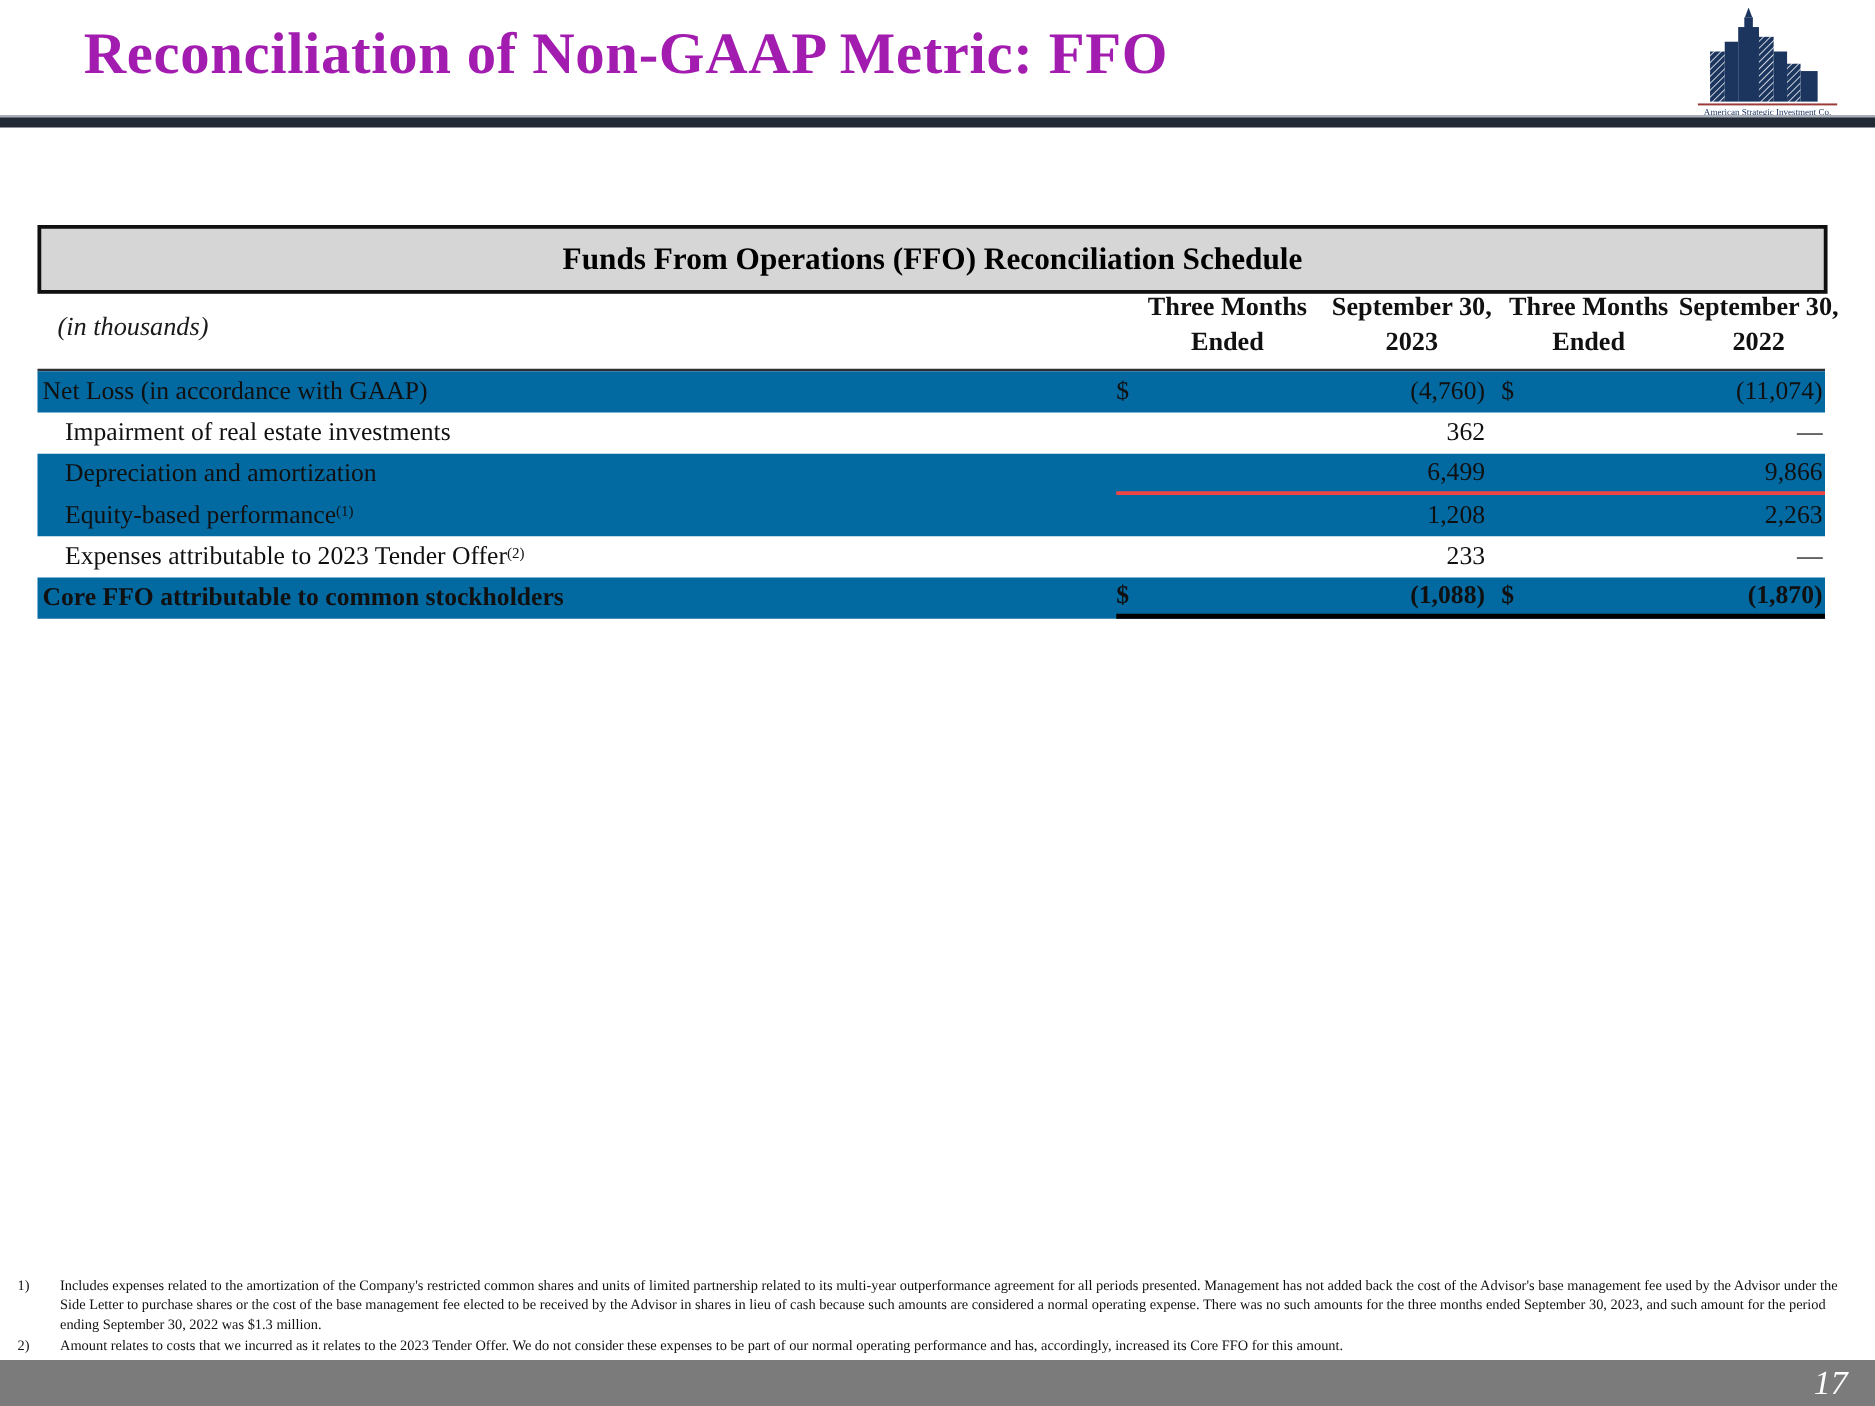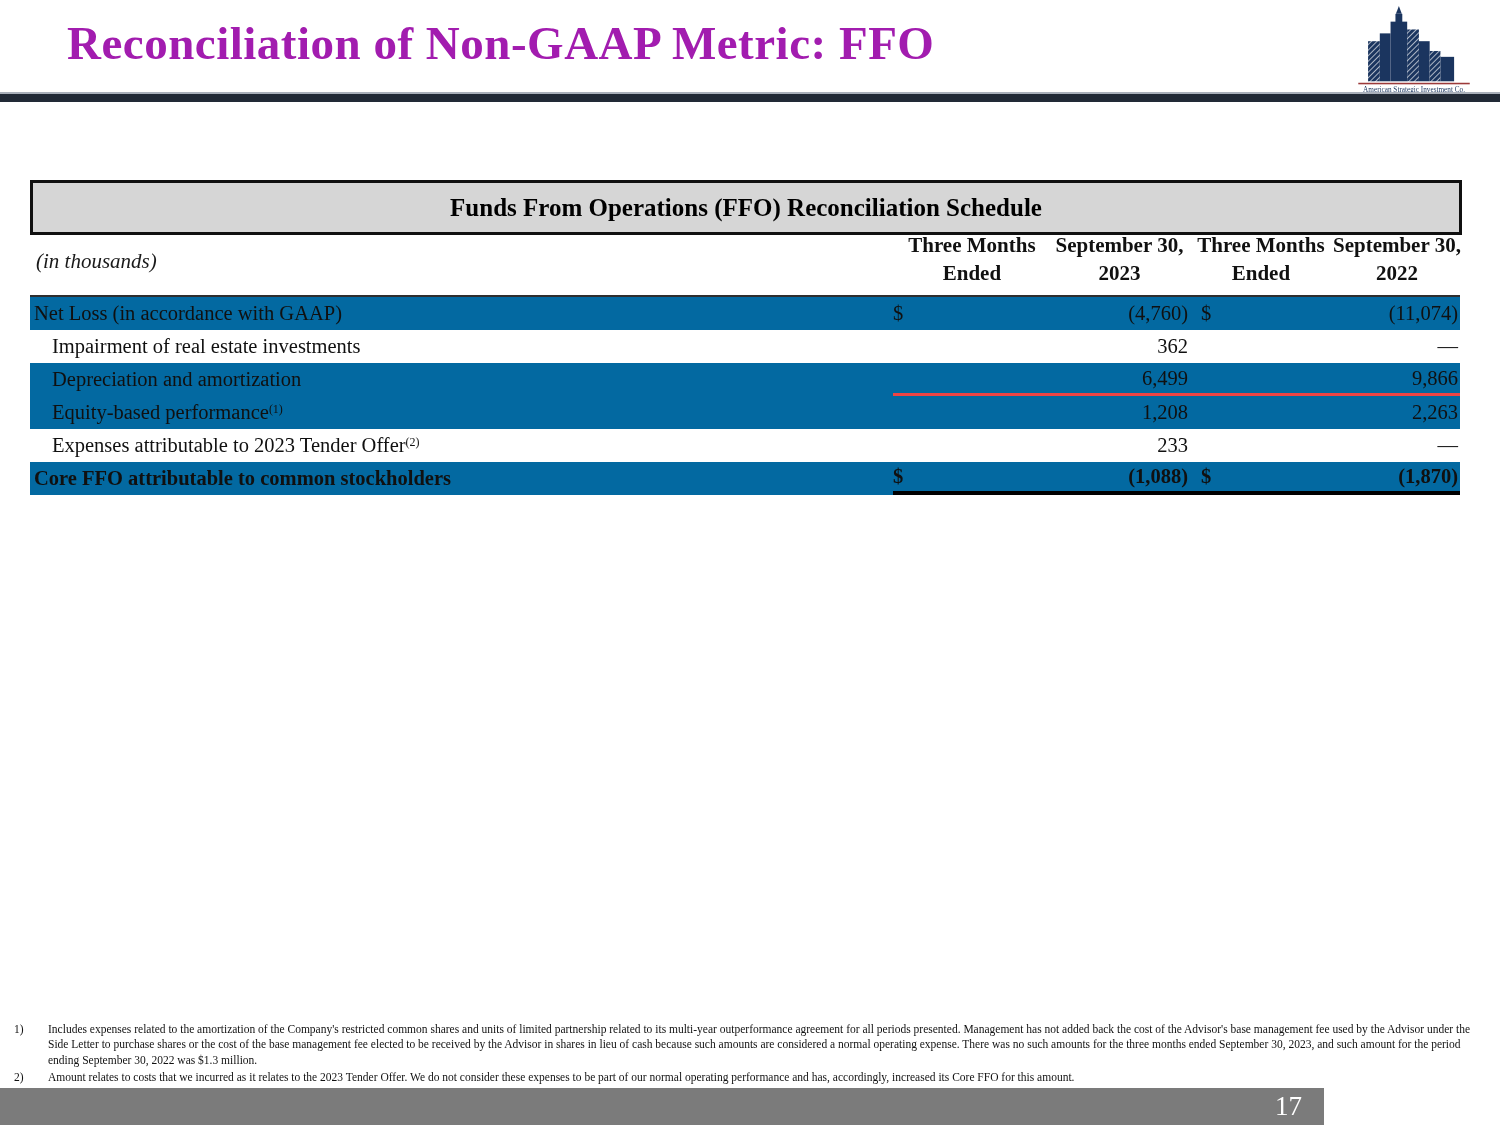--- a/index.html
+++ b/index.html
@@ -18,21 +18,21 @@
   .title-rule { position:absolute; top:92px; left:0; width:1500px; height:10px;
                 border-top:2px solid #aab0ba; background:#222a36; }
 
   
   .schedule-bar { position:absolute; left:30px; top:148px; width:1432px; height:55px;
                   background:#d6d6d6; border:3px solid #101010;
                   display:flex; align-items:center; justify-content:center;
                   font-size:25px; font-weight:bold; color:#000;margin-top:32px; }
 
   
-  .colheads { position:absolute; left:32px; top:228px; width:1430px; height:66px; display:flex;gap:40px; }
+  .colheads { position:absolute; left:42px; top:228px; width:1430px; height:66px; display:flex;gap:40px; }
   .units { flex:1; display:flex; align-items:center; font-style:italic; font-size:21px; color:#1a1a1a; padding-left:4px; }
   .heads-nums { width:567px; display:flex; }
   .head-col { display:flex; flex-direction:row; align-items:center; justify-content:flex-end;
               font-size:21px; font-weight:bold; color:#111; line-height:28px; padding-bottom:4px; text-align:center; }
   .head-col.c1 { width:295px; }
   .head-col.c2 { width:272px; }
 
   
   .tbody { position:absolute; left:30px; top:295px; width:1430px; border-top:2px solid #2e2e2e; }
   .trow { display:flex; align-items:stretch; height:33px; font-size:20.5px; color:#101010; }
@@ -49,23 +49,23 @@
   .d2 { width:52px; text-align:left; padding-left:13px; }
   .v2 { flex:1; text-align:right; padding-right:2px; }
 
   
   .footnotes { position:absolute; left:14px; top:1022px; width:1472px; font-size:11.5px; line-height:1.33; color:#111; }
   .fnote { display:flex; margin-bottom:2px; }
   .fnum { width:34px; flex:none; }
   .ftext { flex:1; }
 
   
-  .bottom-bar { position:absolute; left:0; bottom:0; width:1324px; height:37px; background:#7b7b7b;
+  .bottom-bar { position:absolute; left:0; bottom:0; width:1500px; height:37px; background:#7b7b7b;
                 display:flex; align-items:center; justify-content:flex-end; padding-right:22px;
-                color:#fff; font-size:27px; }
+                color:#fff; font-size:27px;font-style:italic; }
 
   .logo-text { font-size:7.4px; fill:#1b355f; font-family:"Liberation Serif", serif; }
 </style>
 </head>
 <body>
 
 <div class="slide">
 
   <div class="title">Reconciliation of Non-GAAP Metric: FFO</div>
 

